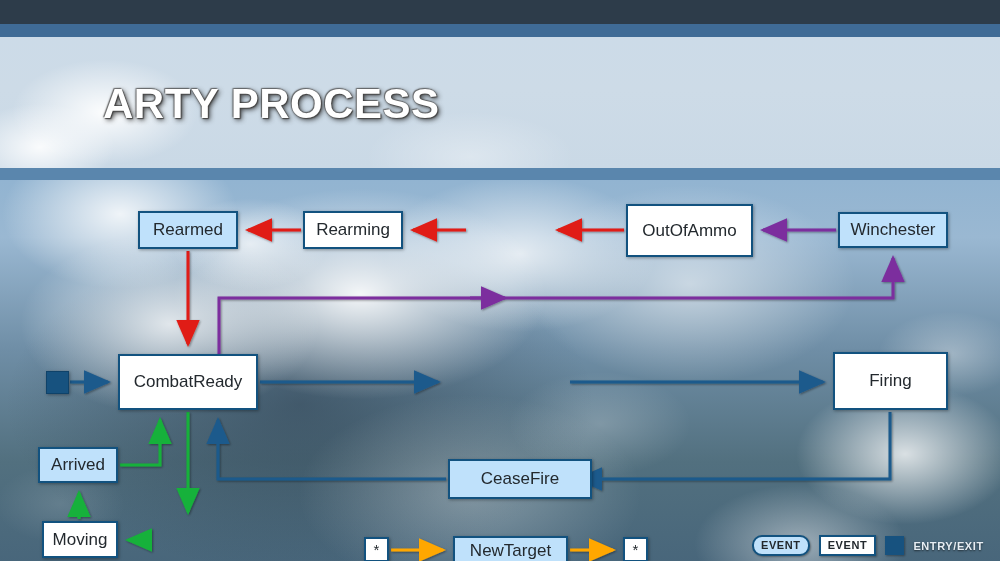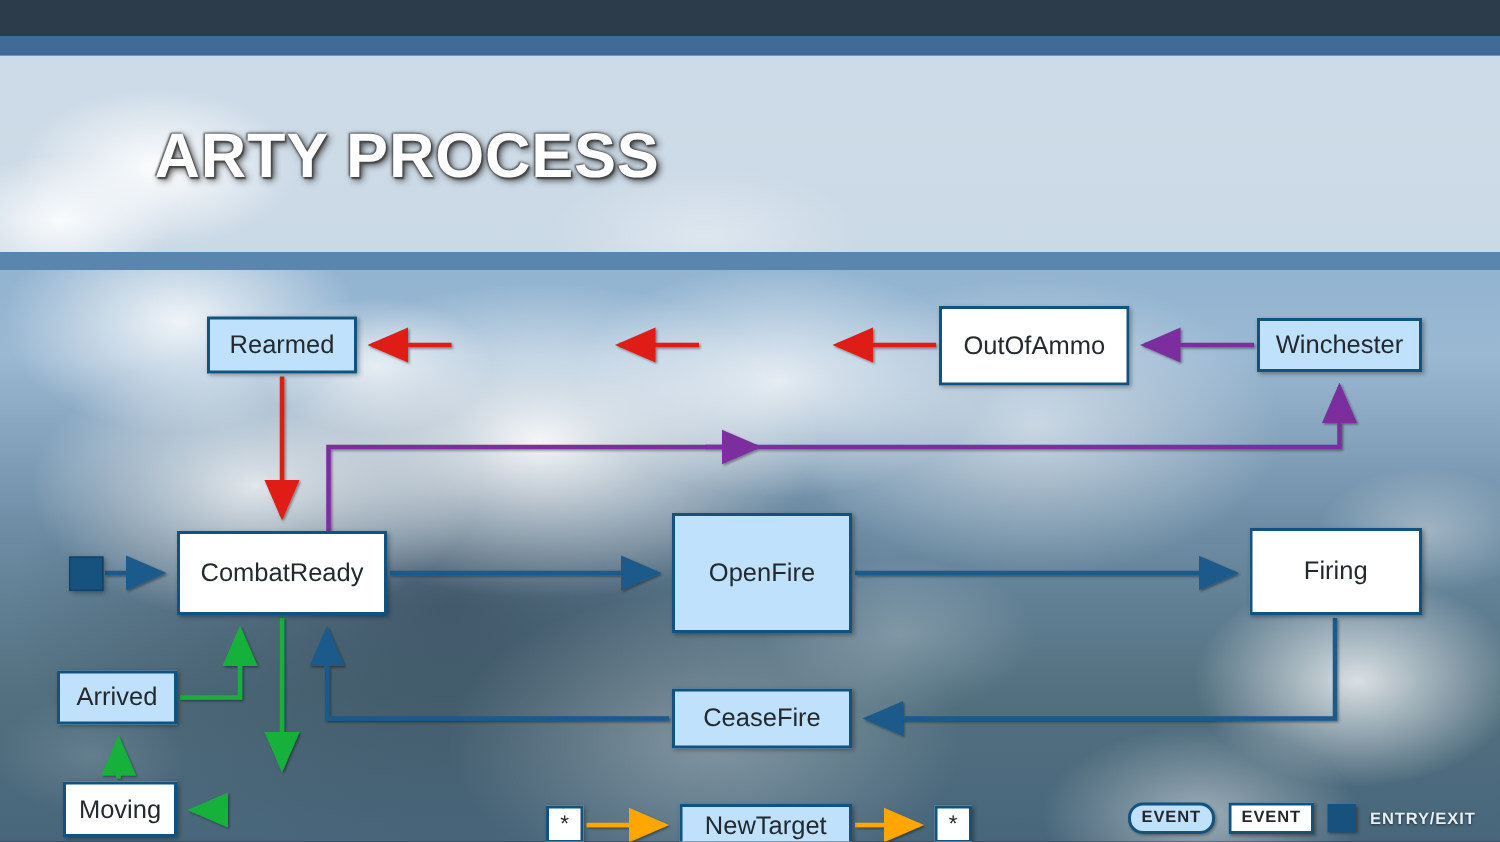--- a/index.html
+++ b/index.html
@@ -150,47 +150,47 @@
       <path d="M570,526 L613,526" stroke="#ffa700" stroke-width="3" fill="none" marker-end="url(#ar-orange)"></path>
     </g>
   </svg>
 
   <div class="entry-square" style="left:46px;top:347px;width:23px;height:23px;"></div>
 
   <div class="node event" style="left:138px;top:187px;width:100px;height:38px;">
     <span>Rearmed</span>
     </div>
 
+  <div class="node state" style="left:303px;top:187px;width:100px;height:38px;">
+    <span>Rearming</span>
+    </div>
 
 
   <div class="node state" style="left:626px;top:180px;width:127px;height:53px;">
     <span>OutOfAmmo</span>
     </div>
 
   <div class="node event" style="left:838px;top:188px;width:110px;height:36px;">
     <span>Winchester</span>
     </div>
 
   <div class="node state" style="left:118px;top:330px;width:140px;height:56px;">
     <span>CombatReady</span>
     </div>
 
-  <div class="node event" style="left:448px;top:318px;width:120px;height:80px;">
-    <span>OpenFire</span>
-    </div>
 
   <div class="node state" style="left:833px;top:328px;width:115px;height:58px;">
     <span>Firing</span>
     </div>
 
   <div class="node event" style="left:38px;top:423px;width:80px;height:36px;">
     <span>Arrived</span>
     </div>
 
-  <div class="node event" style="left:448px;top:435px;width:120px;height:40px;">
+  <div class="node event" style="left:448px;top:435px;width:144px;height:40px;">
     <span>CeaseFire</span>
     </div>
 
   <div class="node state" style="left:42px;top:497px;width:76px;height:37px;">
     <span>Moving</span>
     </div>
 
 
   <div class="node state tiny" style="left:364px;top:513px;width:25px;height:25px;">
     <span>*</span>

